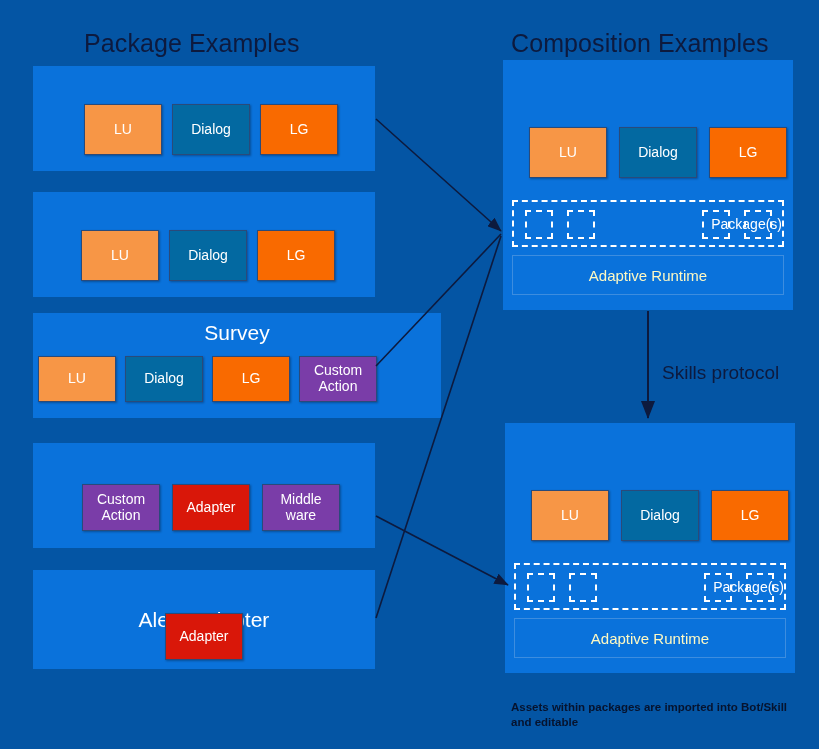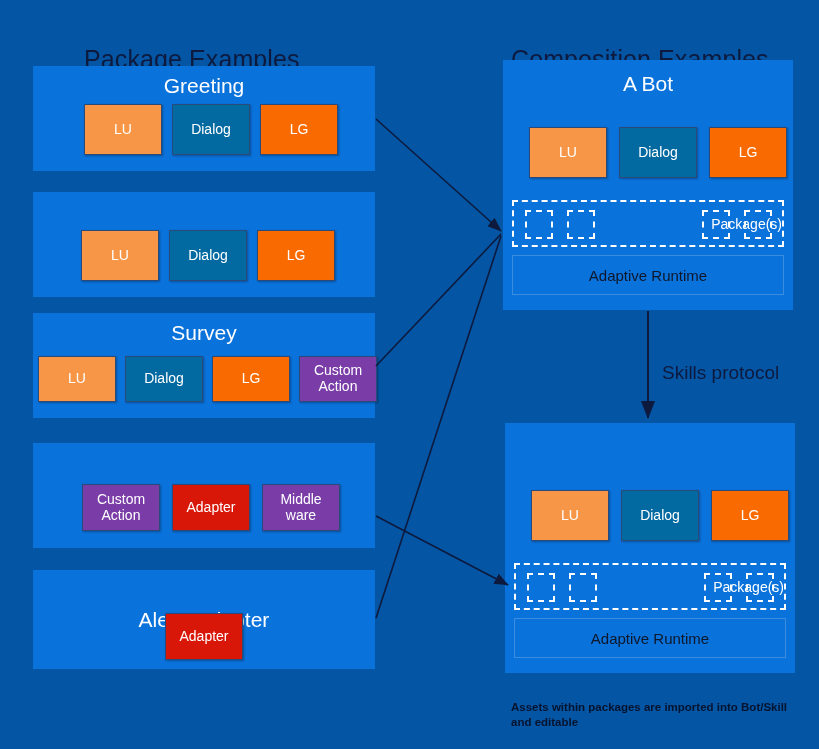--- a/index.html
+++ b/index.html
@@ -17,21 +17,20 @@
   }
 
   
   .col-heading {
     position: absolute;
     color: #0d1a3e;
     font-size: 25px;
     font-weight: 400;
     white-space: nowrap;
     letter-spacing: 0.1px;
-    margin-top: 16px;
   }
   #heading-packages { left: 84px;  top: 29px; }
   #heading-compositions { left: 511px; top: 29px; }
 
   
   .panel {
     position: absolute;
     background: #0a72db;
     box-sizing: border-box;
   }
@@ -94,21 +93,21 @@
 
   
   .runtime-bar {
     position: absolute;
     box-sizing: border-box;
     background: #0a72db;
     border: 1px solid #3d8ddf;
     display: flex;
     align-items: center;
     justify-content: center;
-    color: #0f172a;
+    color: #fef9c3;
     font-size: 15px;
     white-space: nowrap;
   }
 
   
   #connectors {
     position: absolute;
     left: 0; top: 0;
     width: 819px;
     height: 749px;
@@ -139,37 +138,36 @@
 </style>
 </head>
 <body>
 
 <div id="canvas">
 
   <div class="col-heading" id="heading-packages">Package Examples</div>
   <div class="col-heading" id="heading-compositions">Composition Examples</div>
 
   <div class="panel" style="left:33px; top:66px; width:342px; height:105px;">
-    <div class="panel-title" style="top:8px;">Greeting</div>
     <div class="chip-row" style="left:51px; top:38px; gap:10px;">
       <div class="chip chip-lu" style="width:78px;height:51px;">LU</div>
       <div class="chip chip-dialog" style="width:78px;height:51px;">Dialog</div>
       <div class="chip chip-lg" style="width:78px;height:51px;">LG</div>
     </div>
   </div>
 
   <div class="panel" style="left:33px; top:192px; width:342px; height:105px;">
     <div class="chip-row" style="left:48px; top:38px; gap:10px;">
       <div class="chip chip-lu" style="width:78px;height:51px;">LU</div>
       <div class="chip chip-dialog" style="width:78px;height:51px;">Dialog</div>
       <div class="chip chip-lg" style="width:78px;height:51px;">LG</div>
     </div>
   </div>
 
-  <div class="panel" style="left:33px; top:313px; width:342px; height:105px;">
+  <div class="panel" style="left:33px; top:313px; width:408px; height:105px;">
     <div class="panel-title" style="top:8px;">Survey</div>
     <div class="chip-row" style="left:5px; top:43px; gap:9px;">
       <div class="chip chip-lu" style="width:78px;height:46px;">LU</div>
       <div class="chip chip-dialog" style="width:78px;height:46px;">Dialog</div>
       <div class="chip chip-lg" style="width:78px;height:46px;">LG</div>
       <div class="chip chip-custom" style="width:78px;height:46px;">Custom
 Action</div>
     </div>
   </div>
 
@@ -184,21 +182,20 @@
   </div>
 
   <div class="panel" style="left:33px; top:570px; width:342px; height:99px;">
     <div class="panel-title" style="top:6px;margin-top:32px;">Alexa Adapter</div>
     <div class="chip-row" style="left:132px; top:43px;">
       <div class="chip chip-adapter" style="width:78px;height:47px;">Adapter</div>
     </div>
   </div>
 
   <div class="panel" style="left:503px; top:60px; width:290px; height:250px;">
-    <div class="panel-title" style="top:12px;">A Bot</div>
     <div class="chip-row" style="left:26px; top:67px; gap:12px;">
       <div class="chip chip-lu" style="width:78px;height:51px;">LU</div>
       <div class="chip chip-dialog" style="width:78px;height:51px;">Dialog</div>
       <div class="chip chip-lg" style="width:78px;height:51px;">LG</div>
     </div>
 
     <div class="pkg-band" style="left:9px; top:140px; width:272px; height:47px;">
       <div class="pkg-slot" style="left:11px; top:8px; width:28px; height:29px;"></div>
       <div class="pkg-slot" style="left:53px; top:8px; width:28px; height:29px;"></div>
       <div class="pkg-label" style="top:14px;">Package(s)</div>

